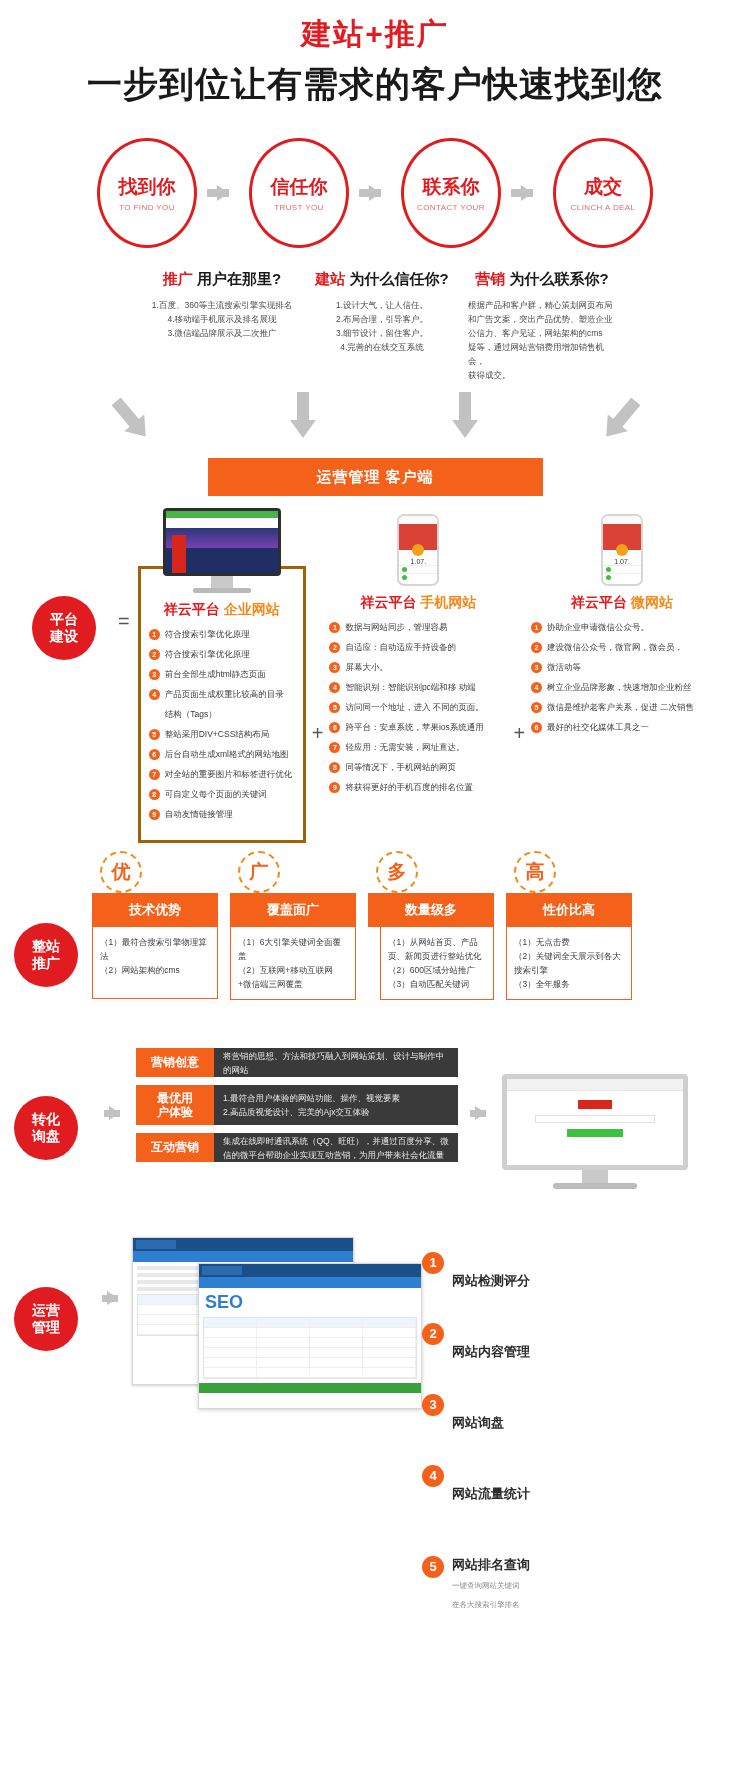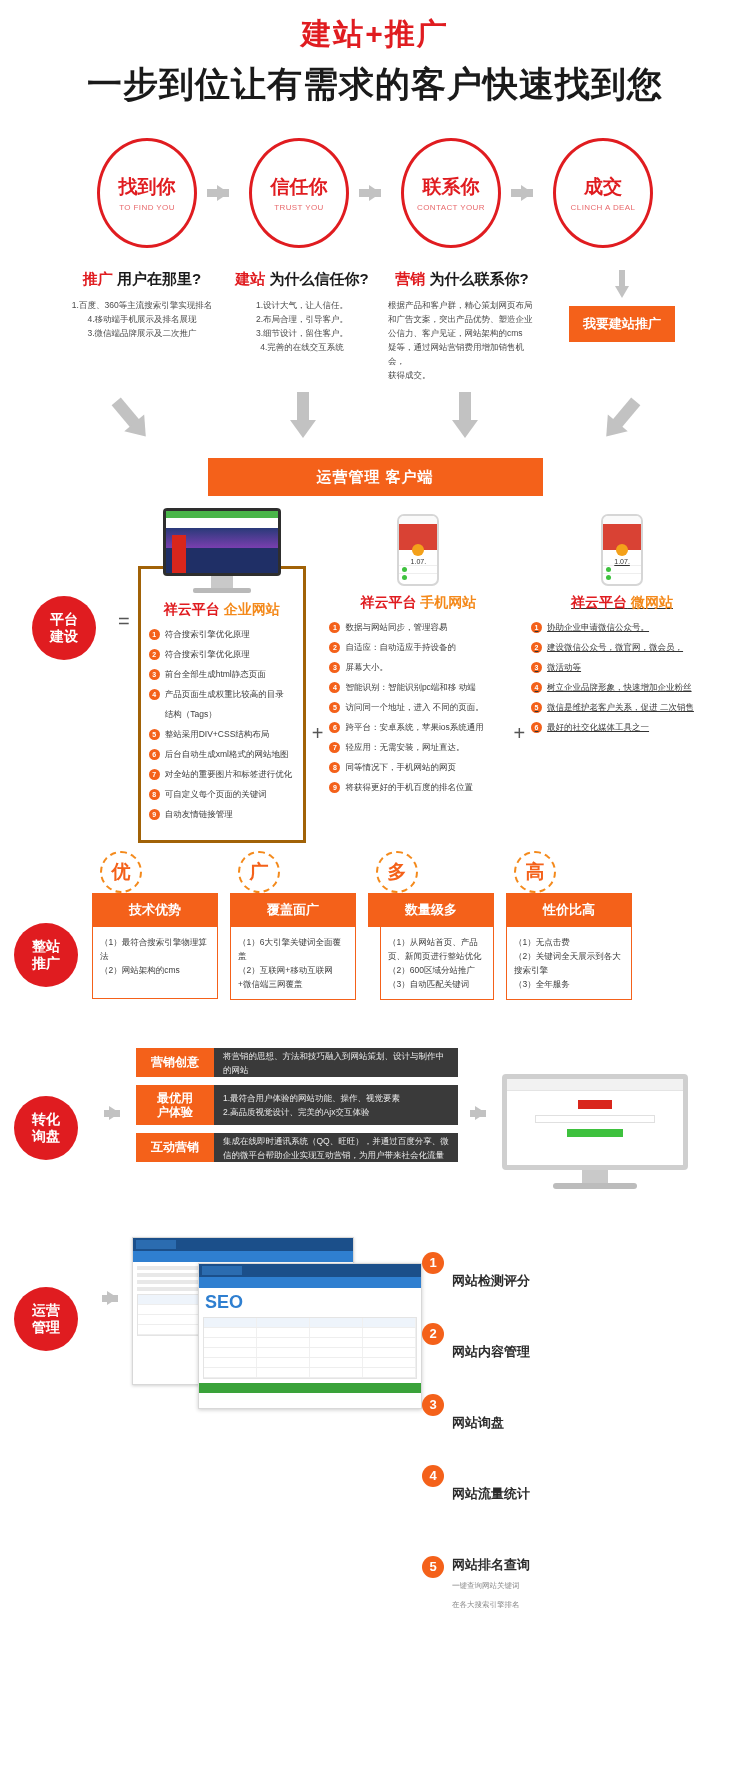--- a/index.html
+++ b/index.html
@@ -483,29 +483,20 @@
     </div>
     <div class="col-lines justify">
       <div>根据产品和客户群，精心策划网页布局</div>
       <div>和广告文案，突出产品优势、塑造企业</div>
       <div>公信力、客户见证，网站架构的cms</div>
       <div>疑等，通过网站营销费用增加销售机会，</div>
       <div>获得成交。</div>
     </div>
   </div>
 
-  <div class="col-block c4">
-    <div class="down-arrow">
-        <div class="s"></div>
-        <div class="h"></div>
-      </div>
-    <div class="cta-wrap" style="padding-top:6px;">
-      <div class="cta-btn">我要建站推广</div>
-    </div>
-  </div>
 </div>
 
 <div class="arrows-band">
   <div class="big-arrow tilt-r" style="left:118px; top:8px;">
       <div class="shaft"></div>
       <div class="head"></div>
     </div>
   <div class="big-arrow" style="left:290px; top:4px;">
       <div class="shaft"></div>
       <div class="head"></div>
@@ -647,21 +638,21 @@
           </li>
         <li>
             <span class="num-dot">9</span>
             <span>将获得更好的手机百度的排名位置</span>
           </li>
       </ul>
     </div>
 
     <div class="plus-sign" style="padding-top:110px;">+</div>
 
-    <div class="pcol" style="width:182px;text-decoration:underline;">
+    <div class="pcol" style="width:182px;">
       <div class="device">
         <div class="phone">
           <div class="body">
             <div class="top-bar"></div>
             <div class="red-zone"></div>
             <div class="amount">1.07.</div>
             <div class="row-line">
                 <div class="green-dot"></div>
               </div>
             <div class="row-line">

